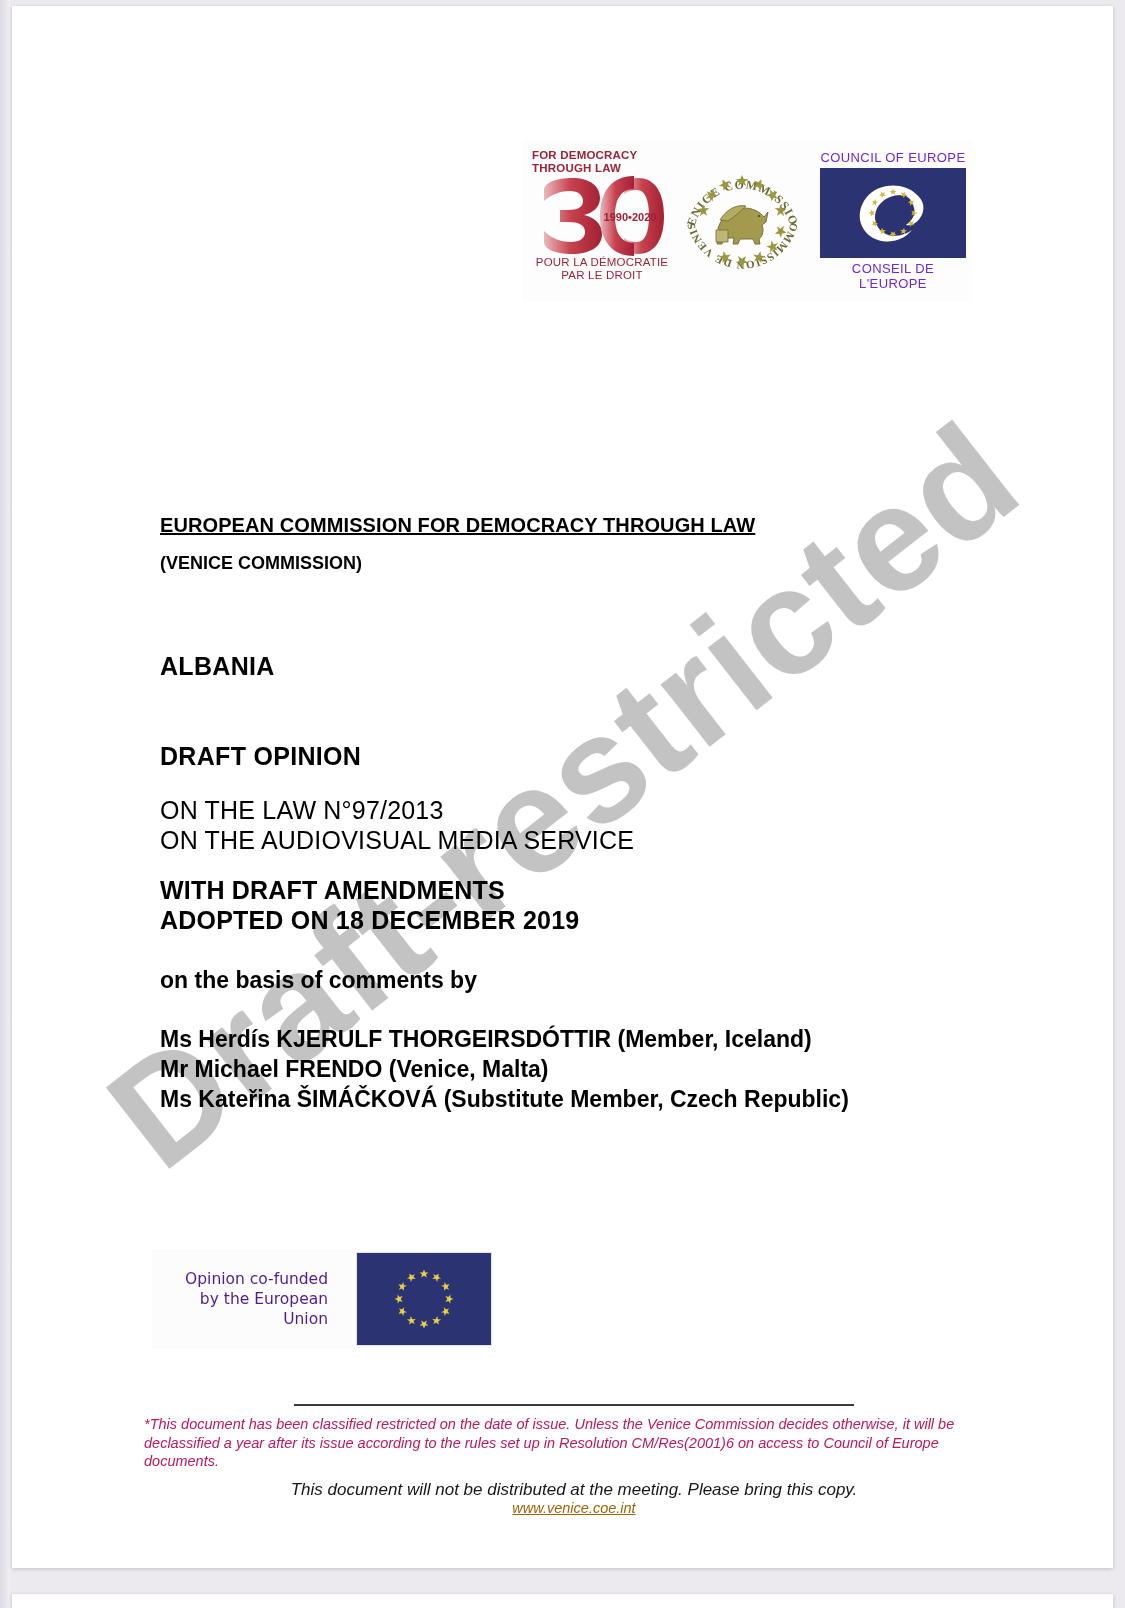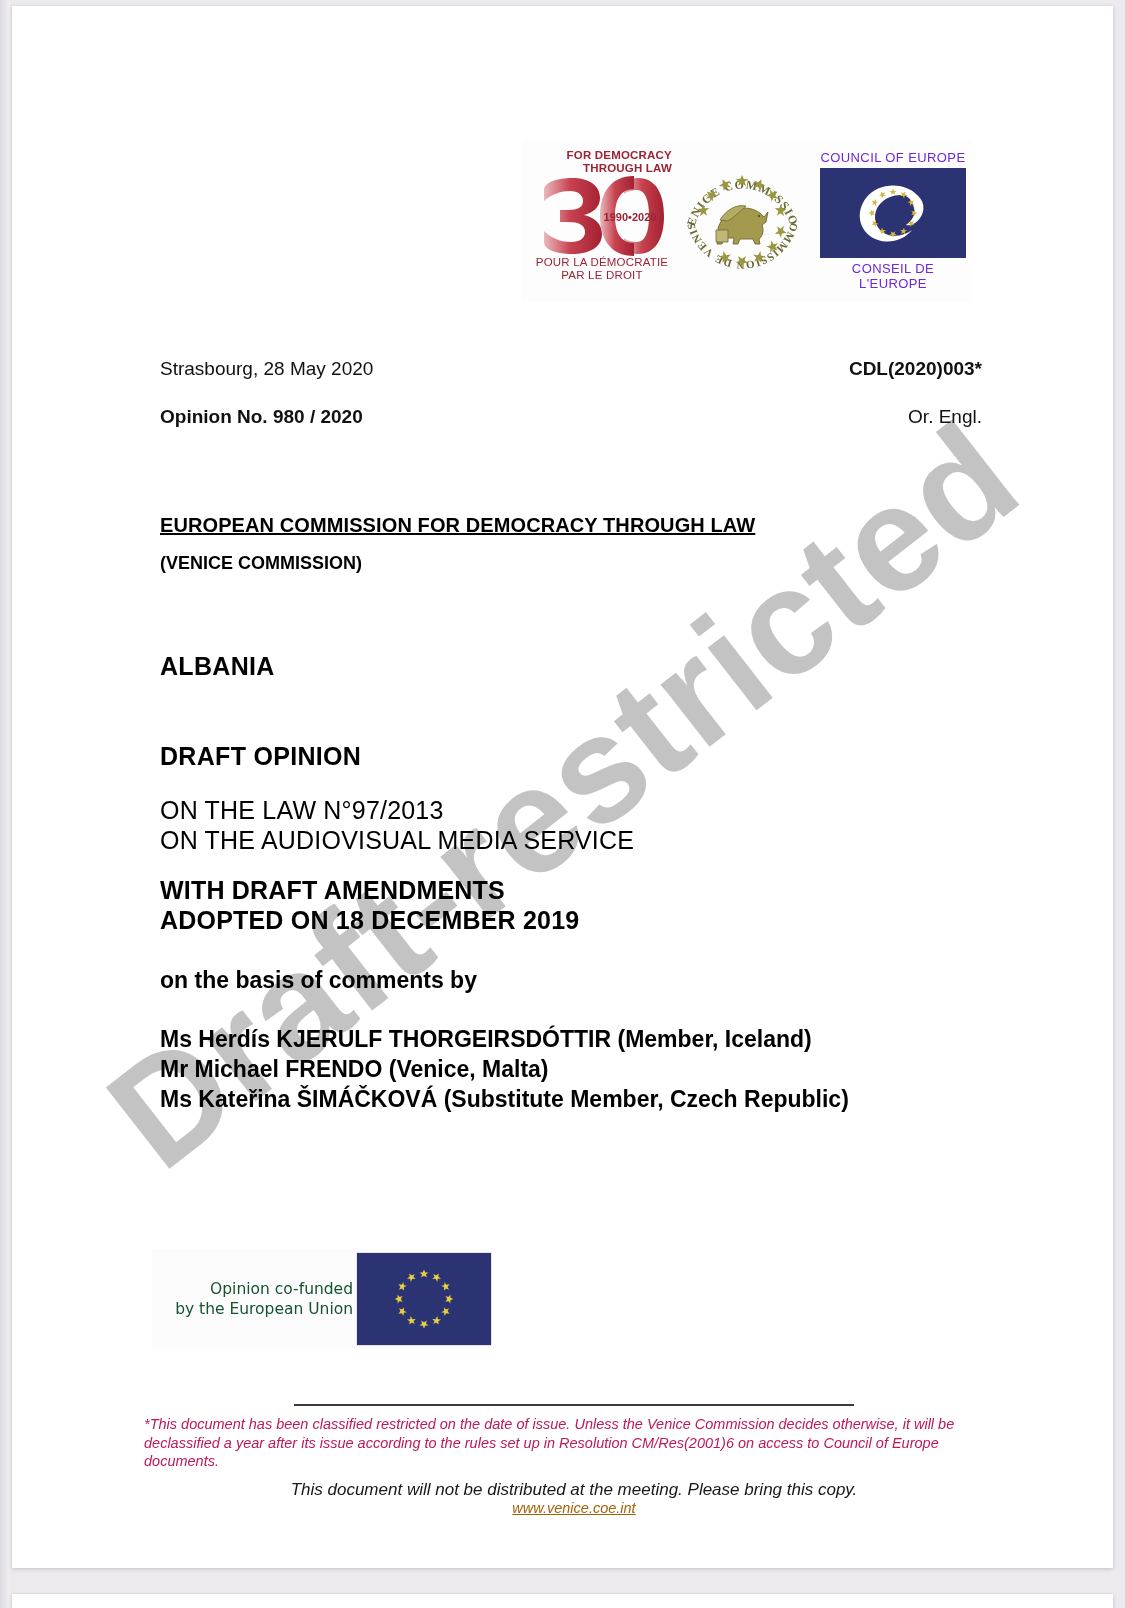--- a/index.html
+++ b/index.html
@@ -87,21 +87,21 @@
     z-index: 2;
   }
   .logo-anniv {
     width: 140px;
     height: 152px;
     position: relative;
     margin-left: 10px;
     flex: 0 0 auto;
   }
   .anniv-top {
-    text-align: right;
+    text-align: left;
     color: #9b2335;
     font-size: 11.5px;
     font-weight: 700;
     line-height: 13px;
     letter-spacing: 0.2px;
     padding-top: 4px;
   }
   .anniv-mark {
     position: relative;
     height: 80px;
@@ -236,24 +236,24 @@
     width: 340px;
     height: 100px;
     background: #fcfcfd;
     display: flex;
     align-items: center;
     z-index: 6;
   }
   .eu-text {
     flex: 1 1 auto;
     text-align: right;
-    padding-right: 3px;
+    padding-right: 28px;
     font-size: 15.5px;
     line-height: 20px;
-    color: #14532d;
+    color: #4c1d95;
     font-family: "DejaVu Sans", sans-serif;
   }
   .eu-flag {
     flex: 0 0 auto;
     width: 134px;
     height: 92px;
     background: #2c3372;
     border: 1px solid #e3e3ea;
   }
   .eu-flag svg { display:block; }
@@ -447,30 +447,20 @@
                     <polygon points="0,-3.4 1,-1.1 3.5,-1.1 1.5,0.45 2.3,2.8 0,1.3 -2.3,2.8 -1.5,0.45 -3.5,-1.1 -1,-1.1"></polygon>
                   </g>
               </g>
             </g>
           </svg>
         </div>
         <div class="coe-label">CONSEIL DE L'EUROPE</div>
       </div>
     </div>
 
-    <div class="meta">
-      <div class="meta-row row1">
-        <span class="meta-left-1">Strasbourg, 28 May 2020</span>
-        <span class="meta-right-1">CDL(2020)003*</span>
-      </div>
-      <div class="meta-row row2">
-        <span class="meta-left-2">Opinion No. 980 / 2020</span>
-        <span class="meta-right-2">Or. Engl.</span>
-      </div>
-    </div>
 
     <div class="titles">
       <div class="t-org">EUROPEAN COMMISSION FOR DEMOCRACY THROUGH LAW</div>
       <div class="t-org-sub">(VENICE COMMISSION)</div>
       <div class="t-country">ALBANIA</div>
       <div class="t-kind">DRAFT OPINION</div>
       <div class="t-law">
         <div>ON THE LAW N°97/2013</div>
         <div>ON THE AUDIOVISUAL MEDIA SERVICE</div>
       </div>

